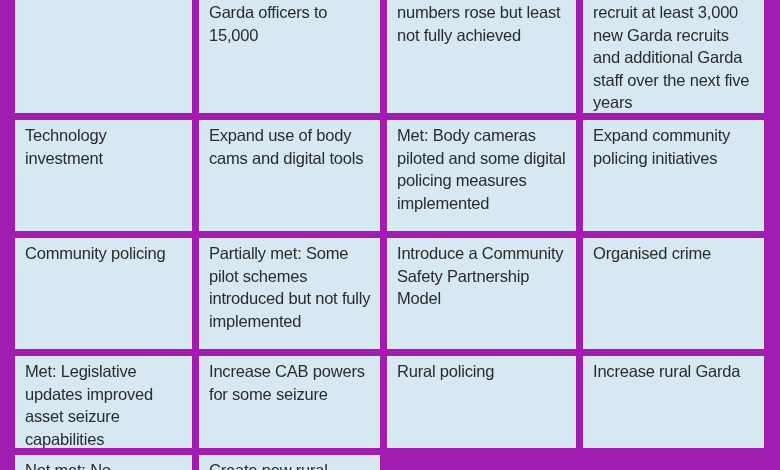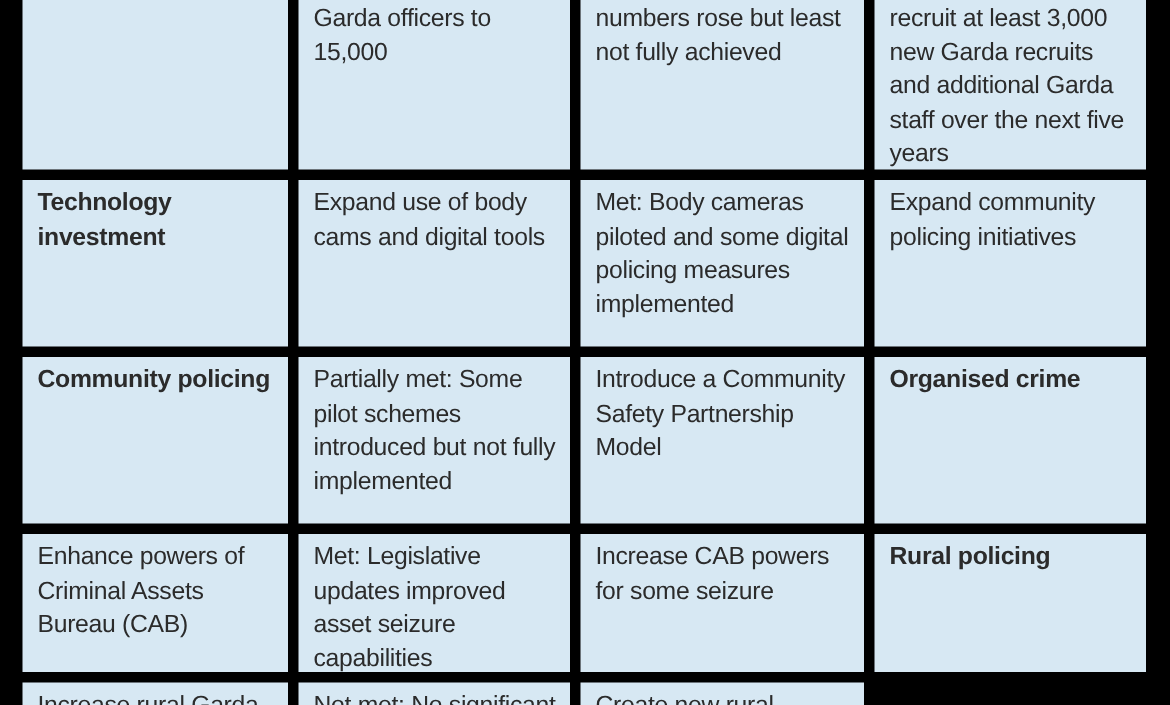--- a/index.html
+++ b/index.html
@@ -5,21 +5,21 @@
   html, body {
     margin: 0;
     padding: 0;
     background: #ffffff;
   }
   #stage {
     position: relative;
     width: 780px;
     height: 470px;
     overflow: hidden;
-    background: #000000;
+    background: #a21caf;
     font-family: "Liberation Sans", "DejaVu Sans", sans-serif;
   }
   .table-grid {
     position: absolute;
     left: 15px;
     top: 0;
     display: grid;
     grid-template-columns: 177px 181px 189px 181px;
     grid-template-rows: 113px 111px 111px 92px 90px;
     column-gap: 7px;
@@ -29,21 +29,21 @@
     background: #d7e8f3;
     color: #2b2b2b;
     font-size: 16.5px;
     line-height: 22.5px;
     letter-spacing: -0.2px;
     padding: 4px 9px 8px 10px;
     box-sizing: border-box;
     overflow: hidden;
   }
   .cell.header {
-    font-weight: bold;
+    font-weight: normal;
   }
   .row0 {
     padding-top: 1px;
   }
 </style>
 </head>
 <body>
 
 <div id="stage">
   <div class="table-grid">
@@ -56,21 +56,20 @@
     <div class="cell header">Technology investment</div>
     <div class="cell">Expand use of body cams and digital tools</div>
     <div class="cell">Met: Body cameras piloted and some digital policing measures implemented</div>
 
     <div class="cell">Expand community policing initiatives</div>
     <div class="cell header">Community policing</div>
     <div class="cell">Partially met: Some pilot schemes introduced but not fully implemented</div>
     <div class="cell">Introduce a Community Safety Partnership Model</div>
 
     <div class="cell header">Organised crime</div>
-    <div class="cell">Enhance powers of Criminal Assets Bureau (CAB)</div>
     <div class="cell">Met: Legislative updates improved asset seizure capabilities</div>
     <div class="cell">Increase CAB powers for some seizure</div>
 
     <div class="cell header">Rural policing</div>
     <div class="cell">Increase rural Garda</div>
     <div class="cell">Not met: No significant</div>
     <div class="cell">Create new rural</div>
 
   </div>
 </div>

